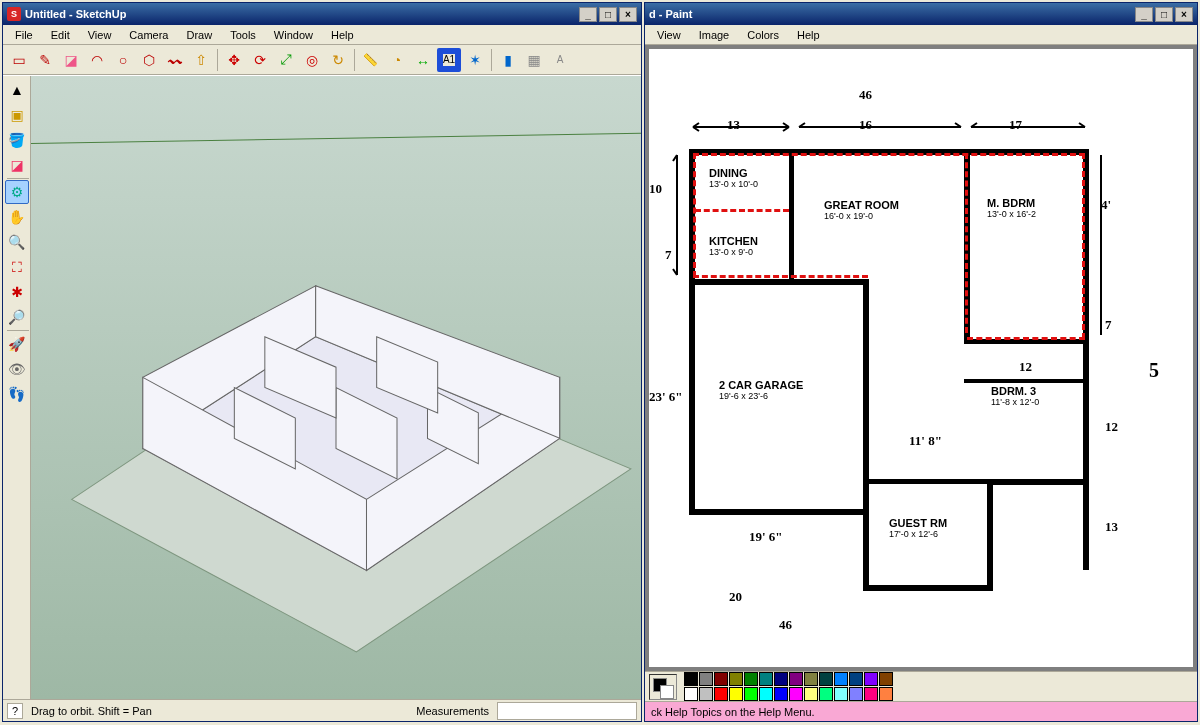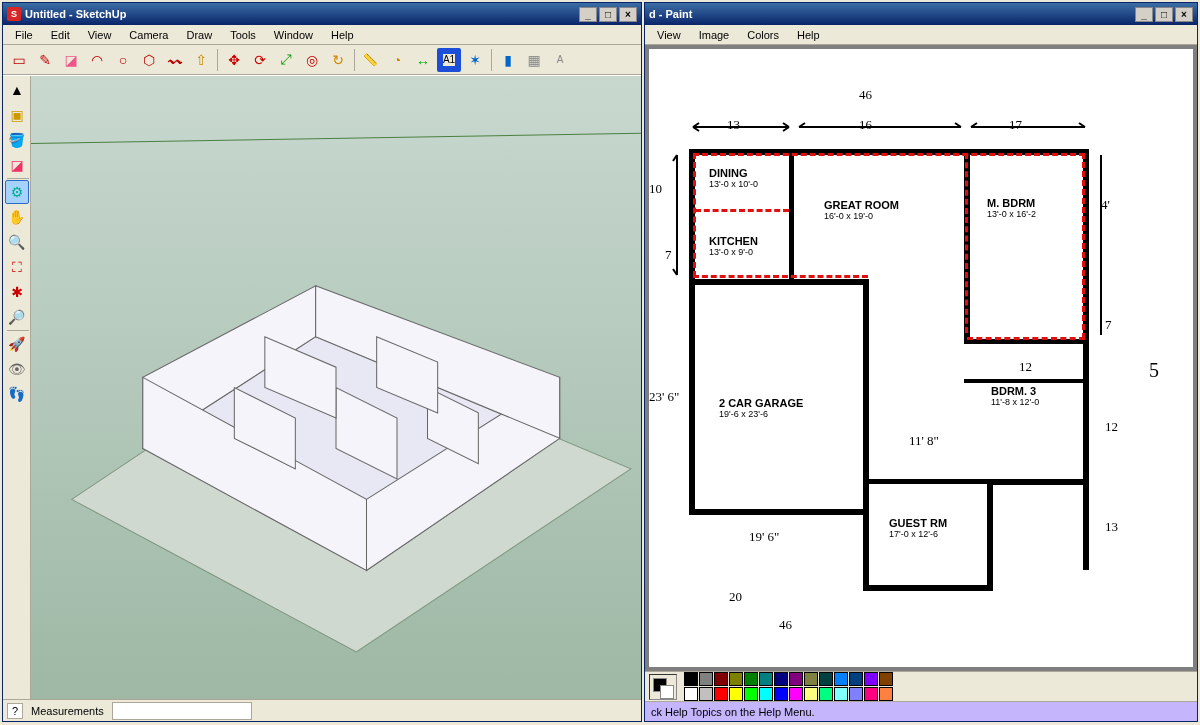--- a/index.html
+++ b/index.html
@@ -137,35 +137,35 @@
     border-top:1px solid #aca899;
     display:flex; align-items:center;
     padding:2px 4px; gap:1px;
   }
   .swatch {
     width:14px; height:14px;
     border:1px solid #000;
     cursor:pointer;
   }
   .paint-status {
-    height:20px; background:#c4b5fd;
+    height:20px; background:#f9a8d4;
     border-top:1px solid #aca899;
     display:flex; align-items:center; padding:0 6px;
   }
 
   
   .fp-room-label {
     position:absolute; font-family:Arial;
     font-weight:bold; font-size:11px;
     text-align:left; white-space:nowrap;
   }
   .fp-room-label .dims { font-size:9px; font-weight:normal; display:block; }
   .fp-hand {
     position:absolute; font-family:"Comic Sans MS", cursive;
-    font-weight:normal; font-size:13px; color:#000;
+    font-weight:bold; font-size:13px; color:#000;
   }
   .fp-wall { position:absolute; background:#000; }
   .fp-dash-h {
     position:absolute; height:0;
     border-top:3px dashed #e01010;
   }
   .fp-dash-v {
     position:absolute; width:0;
     border-left:3px dashed #e01010;
   }
@@ -263,20 +263,21 @@
           <polygon points="340,250 340,300 400,325 400,275"></polygon>
         </g>
 
         <line x1="0" y1="60" x2="600" y2="50" stroke="#4a8040" stroke-width="1"></line>
       </svg>
     </div>
   </div>
 
   <div class="statusbar">
     <span style="width:16px;height:16px;display:inline-flex;align-items:center;justify-content:center;border:1px solid #aca899;background:#fff;">?</span>
+    <span style="flex:1">Drag to orbit.  Shift = Pan</span>
     <span>Measurements</span>
     <span class="panel" style="width:140px"></span>
   </div>
 </div>
 
 <div class="paint-window">
 
   <div class="titlebar">
     <span>d - Paint</span>
     <span class="spacer"></span>
@@ -331,21 +332,21 @@
         <span class="dims">16'-0 x 19'-0</span>
       </div>
       <div class="fp-room-label" style="left:338px; top:148px">
         <span>M. BDRM</span>
         <span class="dims">13'-0 x 16'-2</span>
       </div>
       <div class="fp-room-label" style="left:60px; top:186px">
         <span>KITCHEN</span>
         <span class="dims">13'-0 x 9'-0</span>
       </div>
-      <div class="fp-room-label" style="left:70px; top:348px">
+      <div class="fp-room-label" style="left:70px; top:330px">
         <span>2 CAR GARAGE</span>
         <span class="dims">19'-6 x 23'-6</span>
       </div>
       <div class="fp-room-label" style="left:342px; top:336px">
         <span>BDRM. 3</span>
         <span class="dims">11'-8 x 12'-0</span>
       </div>
       <div class="fp-room-label" style="left:240px; top:468px">
         <span>GUEST RM</span>
         <span class="dims">17'-0 x 12'-6</span>

